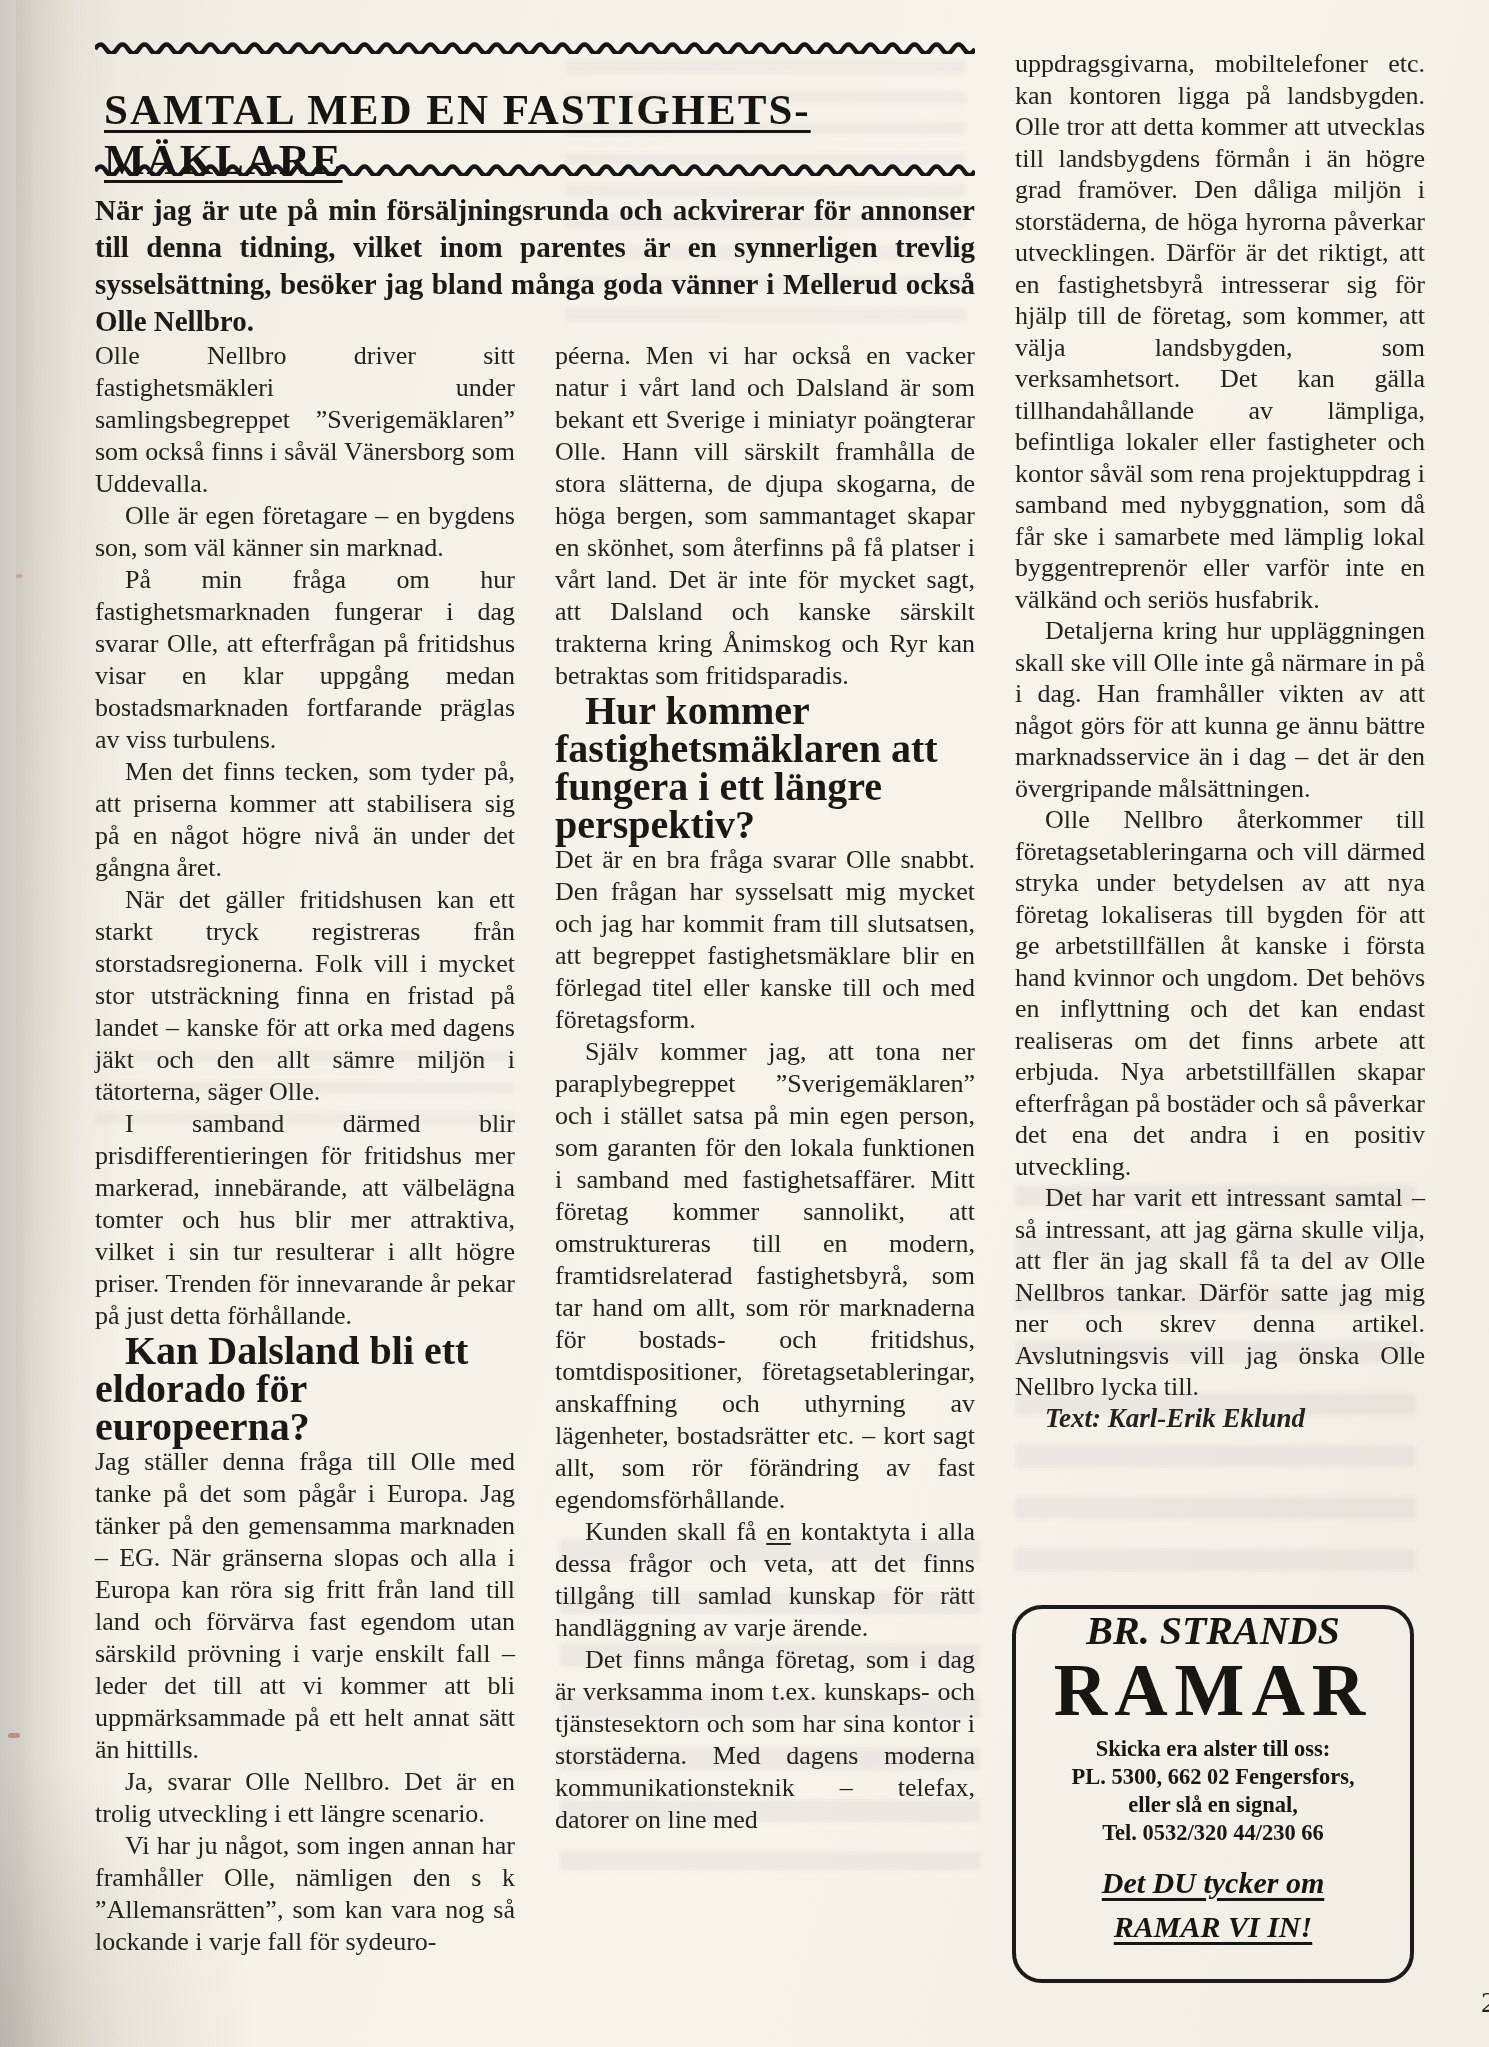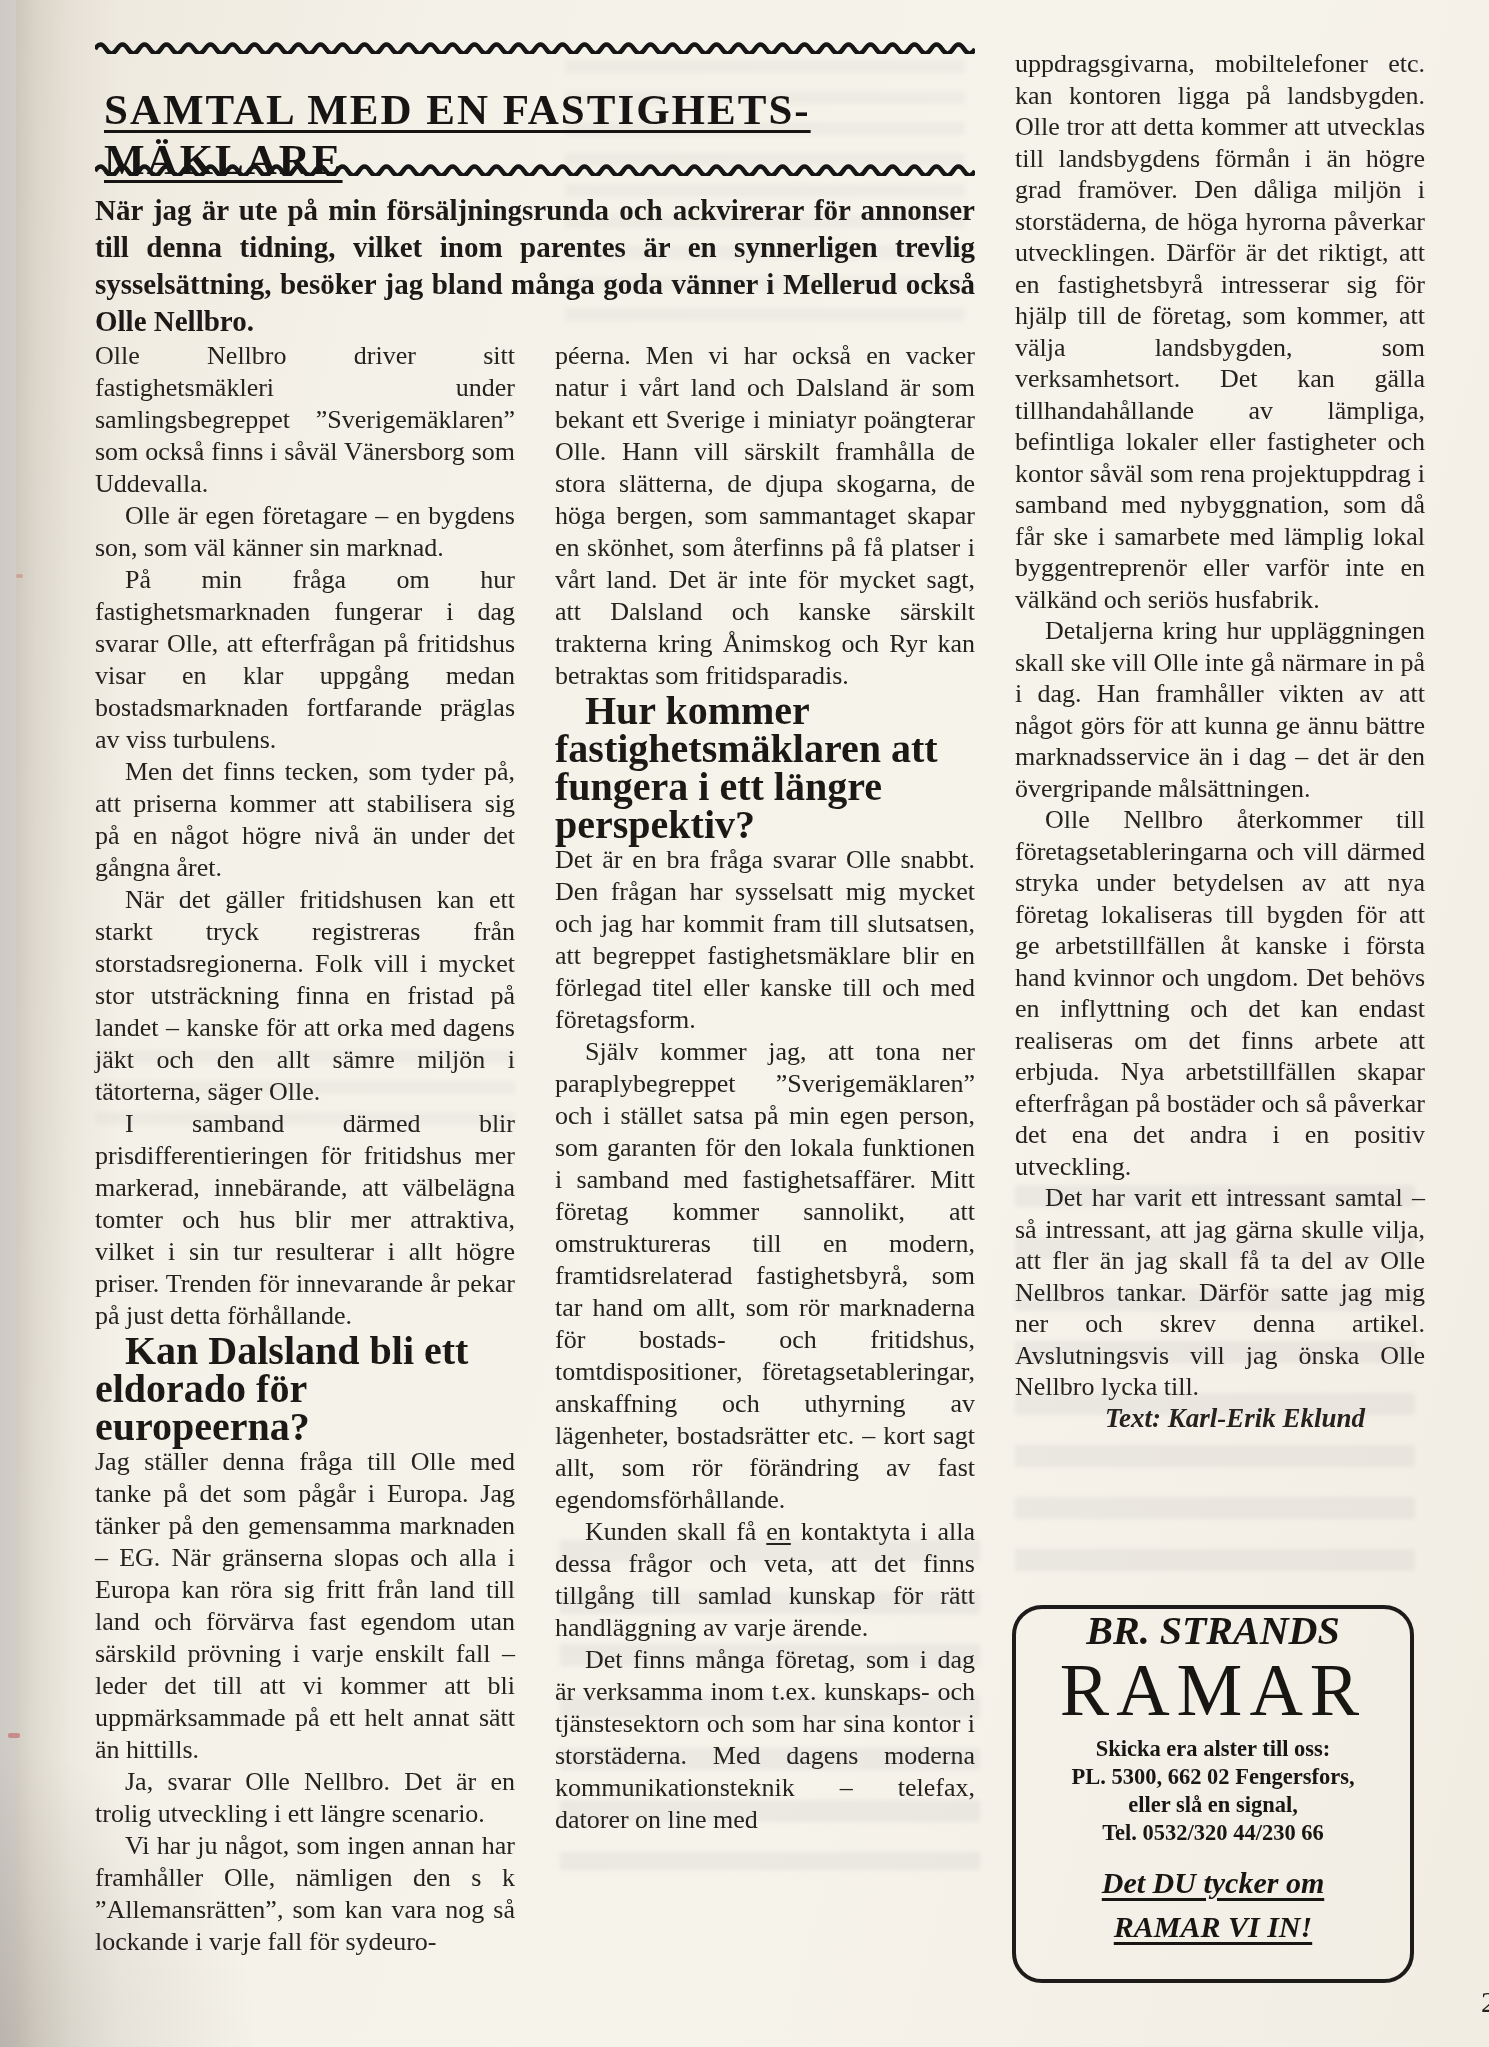--- a/index.html
+++ b/index.html
@@ -39,29 +39,29 @@
   .col{position:absolute;font-size:26px;line-height:32px;text-align:justify;
     text-justify:inter-word;}
   .col p{margin:0;text-indent:30px;}
   .col p.flush{text-indent:0;}
   .col-1{left:95px;top:340px;width:420px;}
   .col-2{left:555px;top:340px;width:420px;}
   .col-3{left:1015px;top:48px;width:410px;font-size:26px;line-height:31.5px;}
   .subhead{font-weight:bold;font-size:40px;line-height:38px;text-align:left;
     margin:18px 0 11px 0;text-indent:0;color:#1b1815;}
   .byline{font-style:italic;font-weight:bold;font-size:27px;text-indent:0;
-    text-align:center;margin-top:28px;}
+    text-align:left;margin-top:28px;}
   .u{text-decoration:underline;text-decoration-thickness:2px;text-underline-offset:3px;}
 
   
   .ad-box{position:absolute;left:1012px;top:1605px;width:402px;height:378px;
     border:4px solid #1d1c1a;border-radius:30px;text-align:center;box-sizing:border-box;
     color:#181613;}
   .ad-brand1{font-weight:bold;font-style:italic;font-size:40px;line-height:44px;}
-  .ad-brand2{font-weight:normal;font-size:74px;line-height:74px;letter-spacing:7px;}
+  .ad-brand2{font-weight:bold;font-size:74px;line-height:74px;letter-spacing:7px;}
   .ad-contact{font-weight:bold;font-size:22.5px;line-height:28px;margin-top:8px;}
   .ad-slogan{font-weight:bold;font-style:italic;font-size:30px;line-height:44px;margin-top:14px;}
   .ad-slogan div{text-decoration:underline;text-decoration-thickness:3px;text-underline-offset:5px;}
 
   .page-number{position:absolute;left:1481px;top:1985px;font-size:30px;color:#26221e;}
 </style>
 </head>
 <body>
 
 <div class="page">

